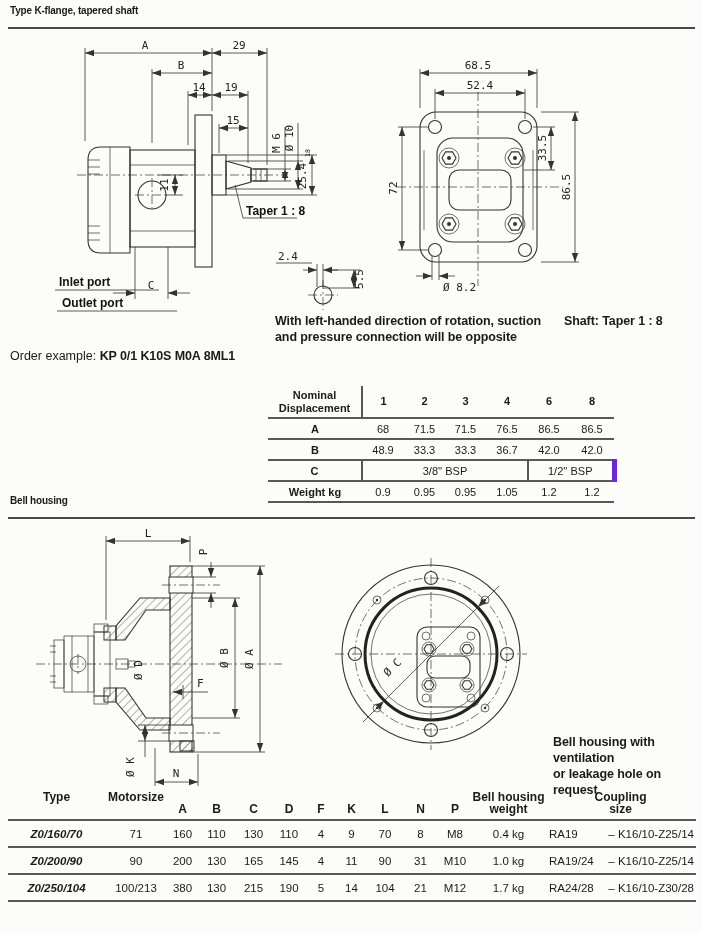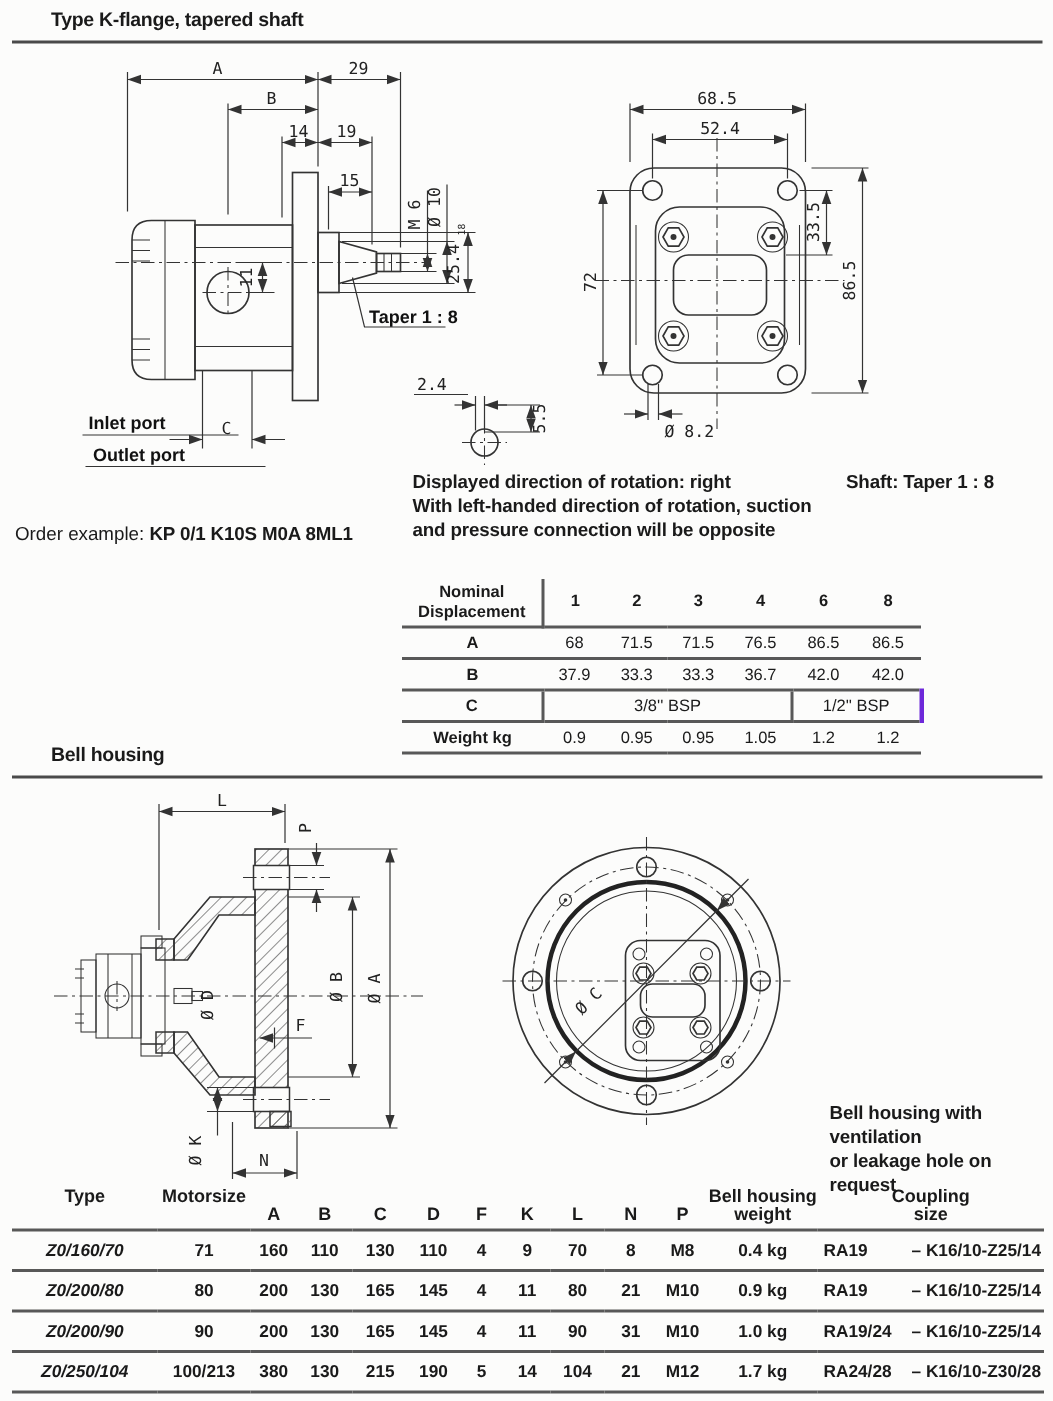--- a/index.html
+++ b/index.html
@@ -1,19 +1,19 @@
 <!DOCTYPE html>
 <html><head>
 <meta charset="utf-8">
 <style>
   html,body { margin:0; padding:0; background:#e8e8e8; }
   #page { position:relative; width:702px; height:934px; background:#fcfcfb;
           font-family:"Liberation Sans",sans-serif; color:#1a1a1a; overflow:hidden; margin:0 auto; }
   .abs { position:absolute; }
-  .h1 { font-size:13px; font-weight:bold; letter-spacing:-0.2px;margin-left:24px; }
+  .h1 { font-size:10px; font-weight:bold; letter-spacing:-0.2px; }
   .rule { height:2px; background:#4a4a4a; }
   .note { font-size:12.5px; font-weight:bold; line-height:16px; letter-spacing:-0.1px; }
   .order { font-size:12.5px; }
   .order b { letter-spacing:-0.1px; }
   svg.draw { position:absolute; overflow:visible; }
   svg .s  { stroke:#333; stroke-width:1.1; fill:none; }
   svg .t  { stroke:#333; stroke-width:0.7; fill:none; }
   svg .d  { stroke:#333; stroke-width:0.8; fill:none; }
   svg .cl { stroke:#333; stroke-width:0.7; fill:none; stroke-dasharray:9 3 2 3; }
   svg .s3 { stroke:#222; stroke-width:3; fill:none; }
@@ -21,26 +21,26 @@
   text.dimsm { font-family:"DejaVu Sans Mono",monospace; font-size:6.5px; fill:#222; stroke:none; }
   text.lbl { font-family:"Liberation Sans",sans-serif; font-size:12px; font-weight:bold; fill:#111; stroke:none; }
   table { border-collapse:collapse; table-layout:fixed; width:100%; }
   .t1 td { font-size:11px; text-align:center; vertical-align:middle;
            border-bottom:2px solid #585858; height:19px; padding:0; }
   .t1 tr.h td { height:31px; line-height:13px; }
   .t1 .rl { font-weight:bold; }
   .t1 .num { font-weight:bold; }
   .t1 .hl { border-right:2px solid #585858; }
   .t1 .bl { border-left:2px solid #585858; border-right:2px solid #585858; }
-  .t1 .br { border-right:3px solid #6d28d9; }
+  .t1 .br { border-right:5px solid #6d28d9; }
   .t2 th { font-size:12px; font-weight:bold; text-align:center; vertical-align:bottom;
            padding:0 0 4px 0; border-bottom:2px solid #585858; line-height:12px; }
   .t2 th.up { padding-bottom:16px; }
   .t2 td { font-size:11.5px; text-align:center; vertical-align:middle;
-           height:25px; padding:0; border-bottom:2px solid #585858;font-weight:bold; }
+           height:25px; padding:0; border-bottom:2px solid #585858; }
   .t2 .tt { font-weight:bold;font-style:italic; }
   .coupling { display:flex; justify-content:space-between; padding:0 2px 0 4px; }
 </style>
 </head>
 <body>
 
 <div id="page">
 
   <svg width="0" height="0" style="position:absolute">
     <defs>
@@ -171,21 +171,20 @@
       <line x1="31" y1="30" x2="45" y2="30" marker-end="url(#arw)"></line>
       <line x1="66" y1="30" x2="51" y2="30" marker-end="url(#arw)"></line>
       <path d="M57,30 H88 M51,48 H88"></path>
       <line x1="82" y1="30" x2="82" y2="48" marker-start="url(#arw)" marker-end="url(#arw)"></line>
     </g>
     <text class="dim" x="6" y="20">2.4</text>
     <text class="dim" x="91" y="39" text-anchor="middle" transform="rotate(-90 91 39)">5.5</text>
   </svg>
 
   <div class="abs note" style="left:275px;top:313px">
-    <div>Displayed direction of rotation: right</div>
     <div>With left-handed direction of rotation, suction</div>
     <div>and pressure connection will be opposite</div>
   </div>
   <div class="abs note" style="left:564px;top:313px">Shaft: Taper 1 : 8</div>
   <div class="abs order" style="left:10px;top:349px">
     <span>Order example:</span>
     <b>KP 0/1 K10S M0A 8ML1</b>
   </div>
 
   <div class="abs t1" style="left:268px;top:386px;width:346px">
@@ -216,21 +215,21 @@
         <td class="rl">A</td>
         <td>68</td>
         <td>71.5</td>
         <td>71.5</td>
         <td>76.5</td>
         <td>86.5</td>
         <td>86.5</td>
       </tr>
       <tr>
         <td class="rl">B</td>
-        <td>37.9</td>
+        <td>48.9</td>
         <td>33.3</td>
         <td>33.3</td>
         <td>36.7</td>
         <td>42.0</td>
         <td>42.0</td>
       </tr>
       <tr>
         <td class="rl">C</td>
         <td colspan="4" class="bl">3/8'' BSP</td>
         <td colspan="2" class="br">1/2'' BSP</td>
@@ -412,40 +411,20 @@
         <td>M8</td>
         <td>0.4 kg</td>
         <td>
               <div class="coupling">
           <span>RA19</span>
           <span>– K16/10-Z25/14</span>
               </div>
         </td>
       </tr>
       <tr>
-        <td class="tt">Z0/200/80</td>
-        <td>80</td>
-        <td>200</td>
-        <td>130</td>
-        <td>165</td>
-        <td>145</td>
-        <td>4</td>
-        <td>11</td>
-        <td>80</td>
-        <td>21</td>
-        <td>M10</td>
-        <td>0.9 kg</td>
-        <td>
-              <div class="coupling">
-          <span>RA19</span>
-          <span>– K16/10-Z25/14</span>
-              </div>
-        </td>
-      </tr>
-      <tr>
         <td class="tt">Z0/200/90</td>
         <td>90</td>
         <td>200</td>
         <td>130</td>
         <td>165</td>
         <td>145</td>
         <td>4</td>
         <td>11</td>
         <td>90</td>
         <td>31</td>

